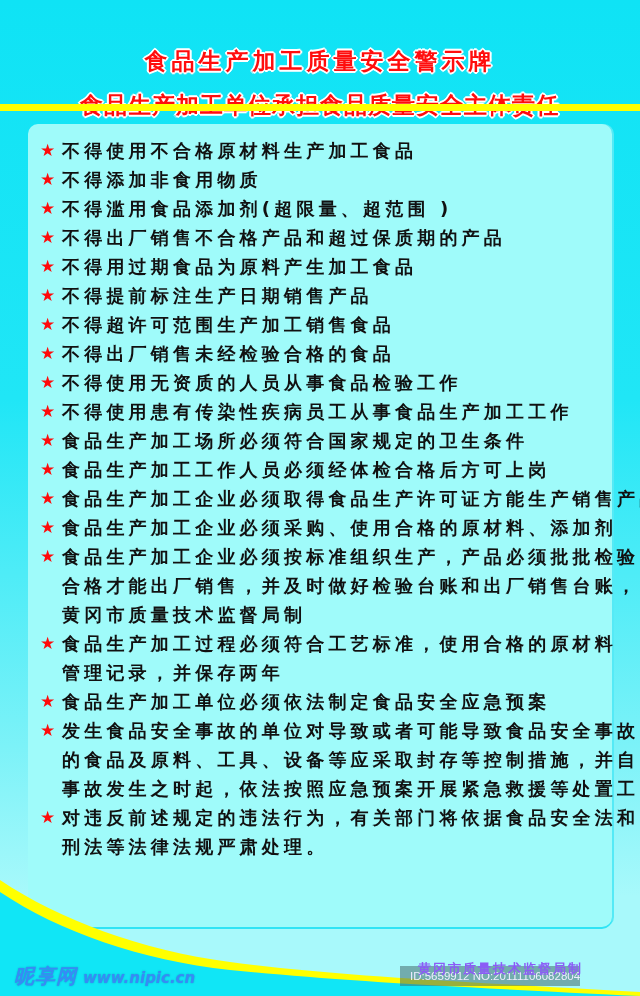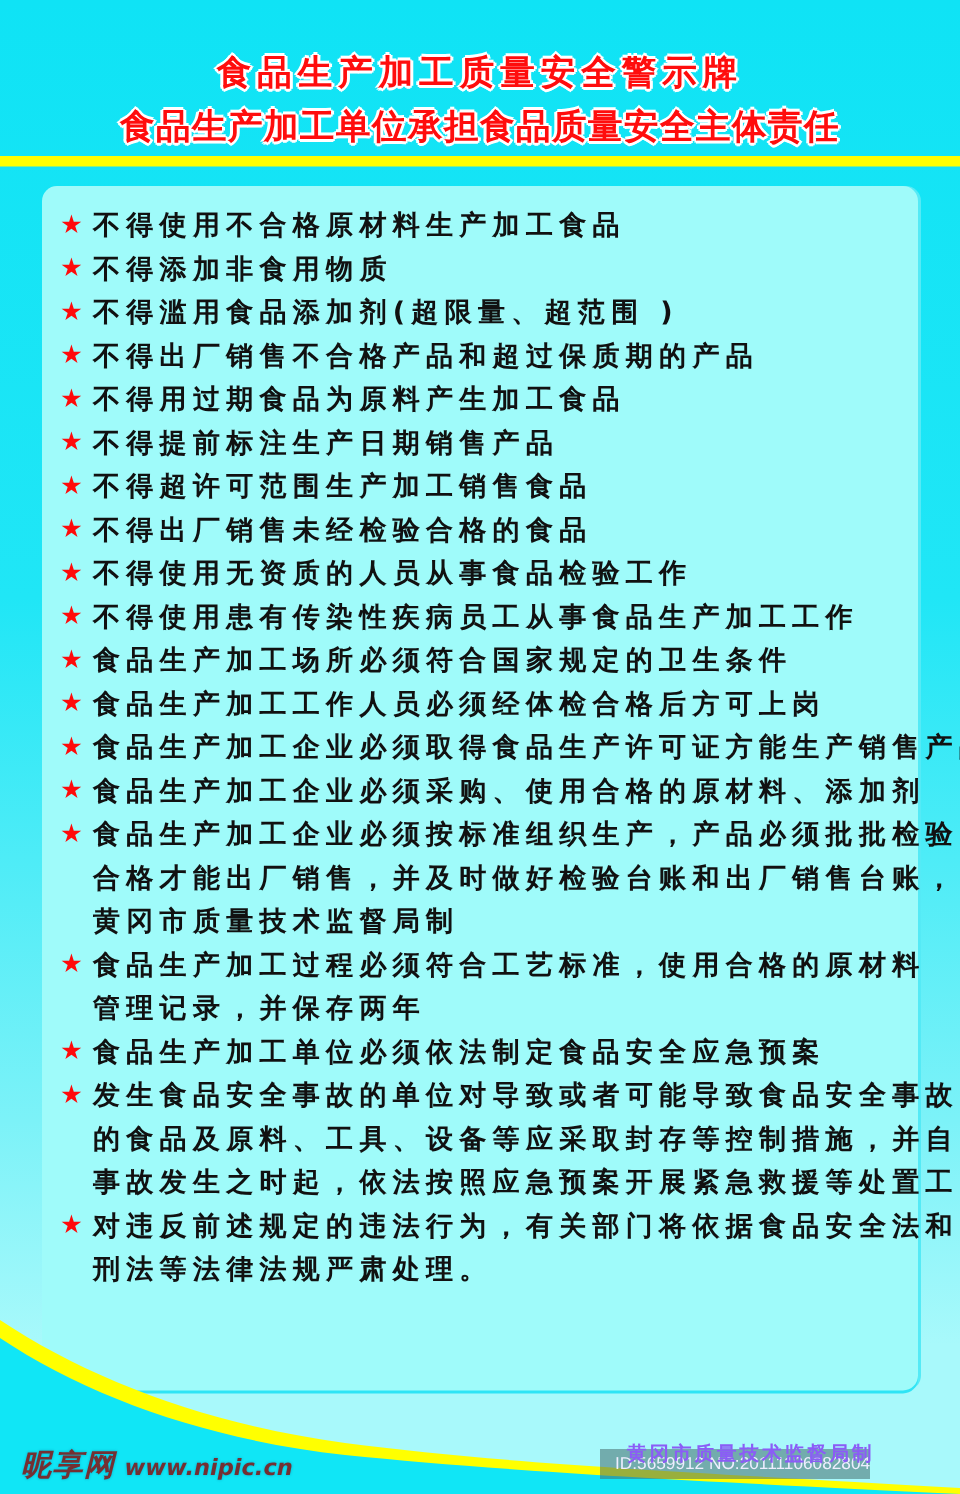--- a/index.html
+++ b/index.html
@@ -3,21 +3,21 @@
 <meta charset="utf-8">
 <style>
   html, body { margin: 0; padding: 0; }
   body {
     width: 640px; height: 996px; overflow: hidden; position: relative;
     background: linear-gradient(to bottom, #0fe3f5 0%, #20e6f6 40%, #7cf2f8 75%, #a8f9fb 90%, #a8f9fb 100%);
     font-family: "DejaVu Sans", "Liberation Sans", sans-serif;
   }
   .titles { position: absolute; left: 0; top: 34px; width: 640px; text-align: center; }
   .title {
-    color: #ff0d0d; font-weight: bold; margin: 0;
+    color: #ff0d0d; font-weight: bold; margin: 12px;
     text-shadow: -1px -1px 0 #fff, 1px -1px 0 #fff, -1px 1px 0 #fff, 1px 1px 0 #fff,
                  0 -2px 0 #fff, 0 2px 0 #fff, -2px 0 0 #fff, 2px 0 0 #fff;
   }
   .title-1 { font-size: 23px; letter-spacing: 4px; line-height: 30px; }
   .title-2 { font-size: 23px; letter-spacing: 1px; line-height: 34px; margin-top: 4px; }
   .stripe { position: absolute; left: 0; top: 104px; width: 640px; height: 7px; background: #ffff00; }
   .panel {
     position: absolute; left: 28px; top: 124px; width: 584px; height: 803px;
     background: #9ffbfa; border-radius: 10px;
     box-shadow: 0 2px 0 #2fe4f5, 2px 0 0 #55eaf6;
@@ -34,21 +34,21 @@
     position: absolute; left: 418px; top: 960px; font-size: 13px; font-weight: bold;
     color: #8b5cf6; letter-spacing: 2px;
   }
   .idbar {
     position: absolute; left: 400px; top: 966px; width: 180px; height: 20px;
     background: rgba(70,110,110,0.55); color: #eef; font-size: 11.5px; line-height: 20px;
     font-family: "Liberation Sans", sans-serif; padding-left: 10px; box-sizing: border-box;
     white-space: nowrap; overflow: hidden;
   }
   .watermark {
-    position: absolute; left: 14px; top: 963px; color: #7f1d1d; font-style: italic; font-weight: bold;
+    position: absolute; left: 14px; top: 963px; color: #3b82f6; font-style: italic; font-weight: bold;
     font-size: 20px; letter-spacing: 1px; opacity: 0.9;
     text-shadow: 0 0 2px rgba(0,120,160,0.6);
   }
   .watermark .url { font-size: 15px; margin-left: 6px; letter-spacing: 0; }
 </style>
 </head>
 <body>
 
 <div class="titles">
   <h1 class="title title-1">食品生产加工质量安全警示牌</h1>

